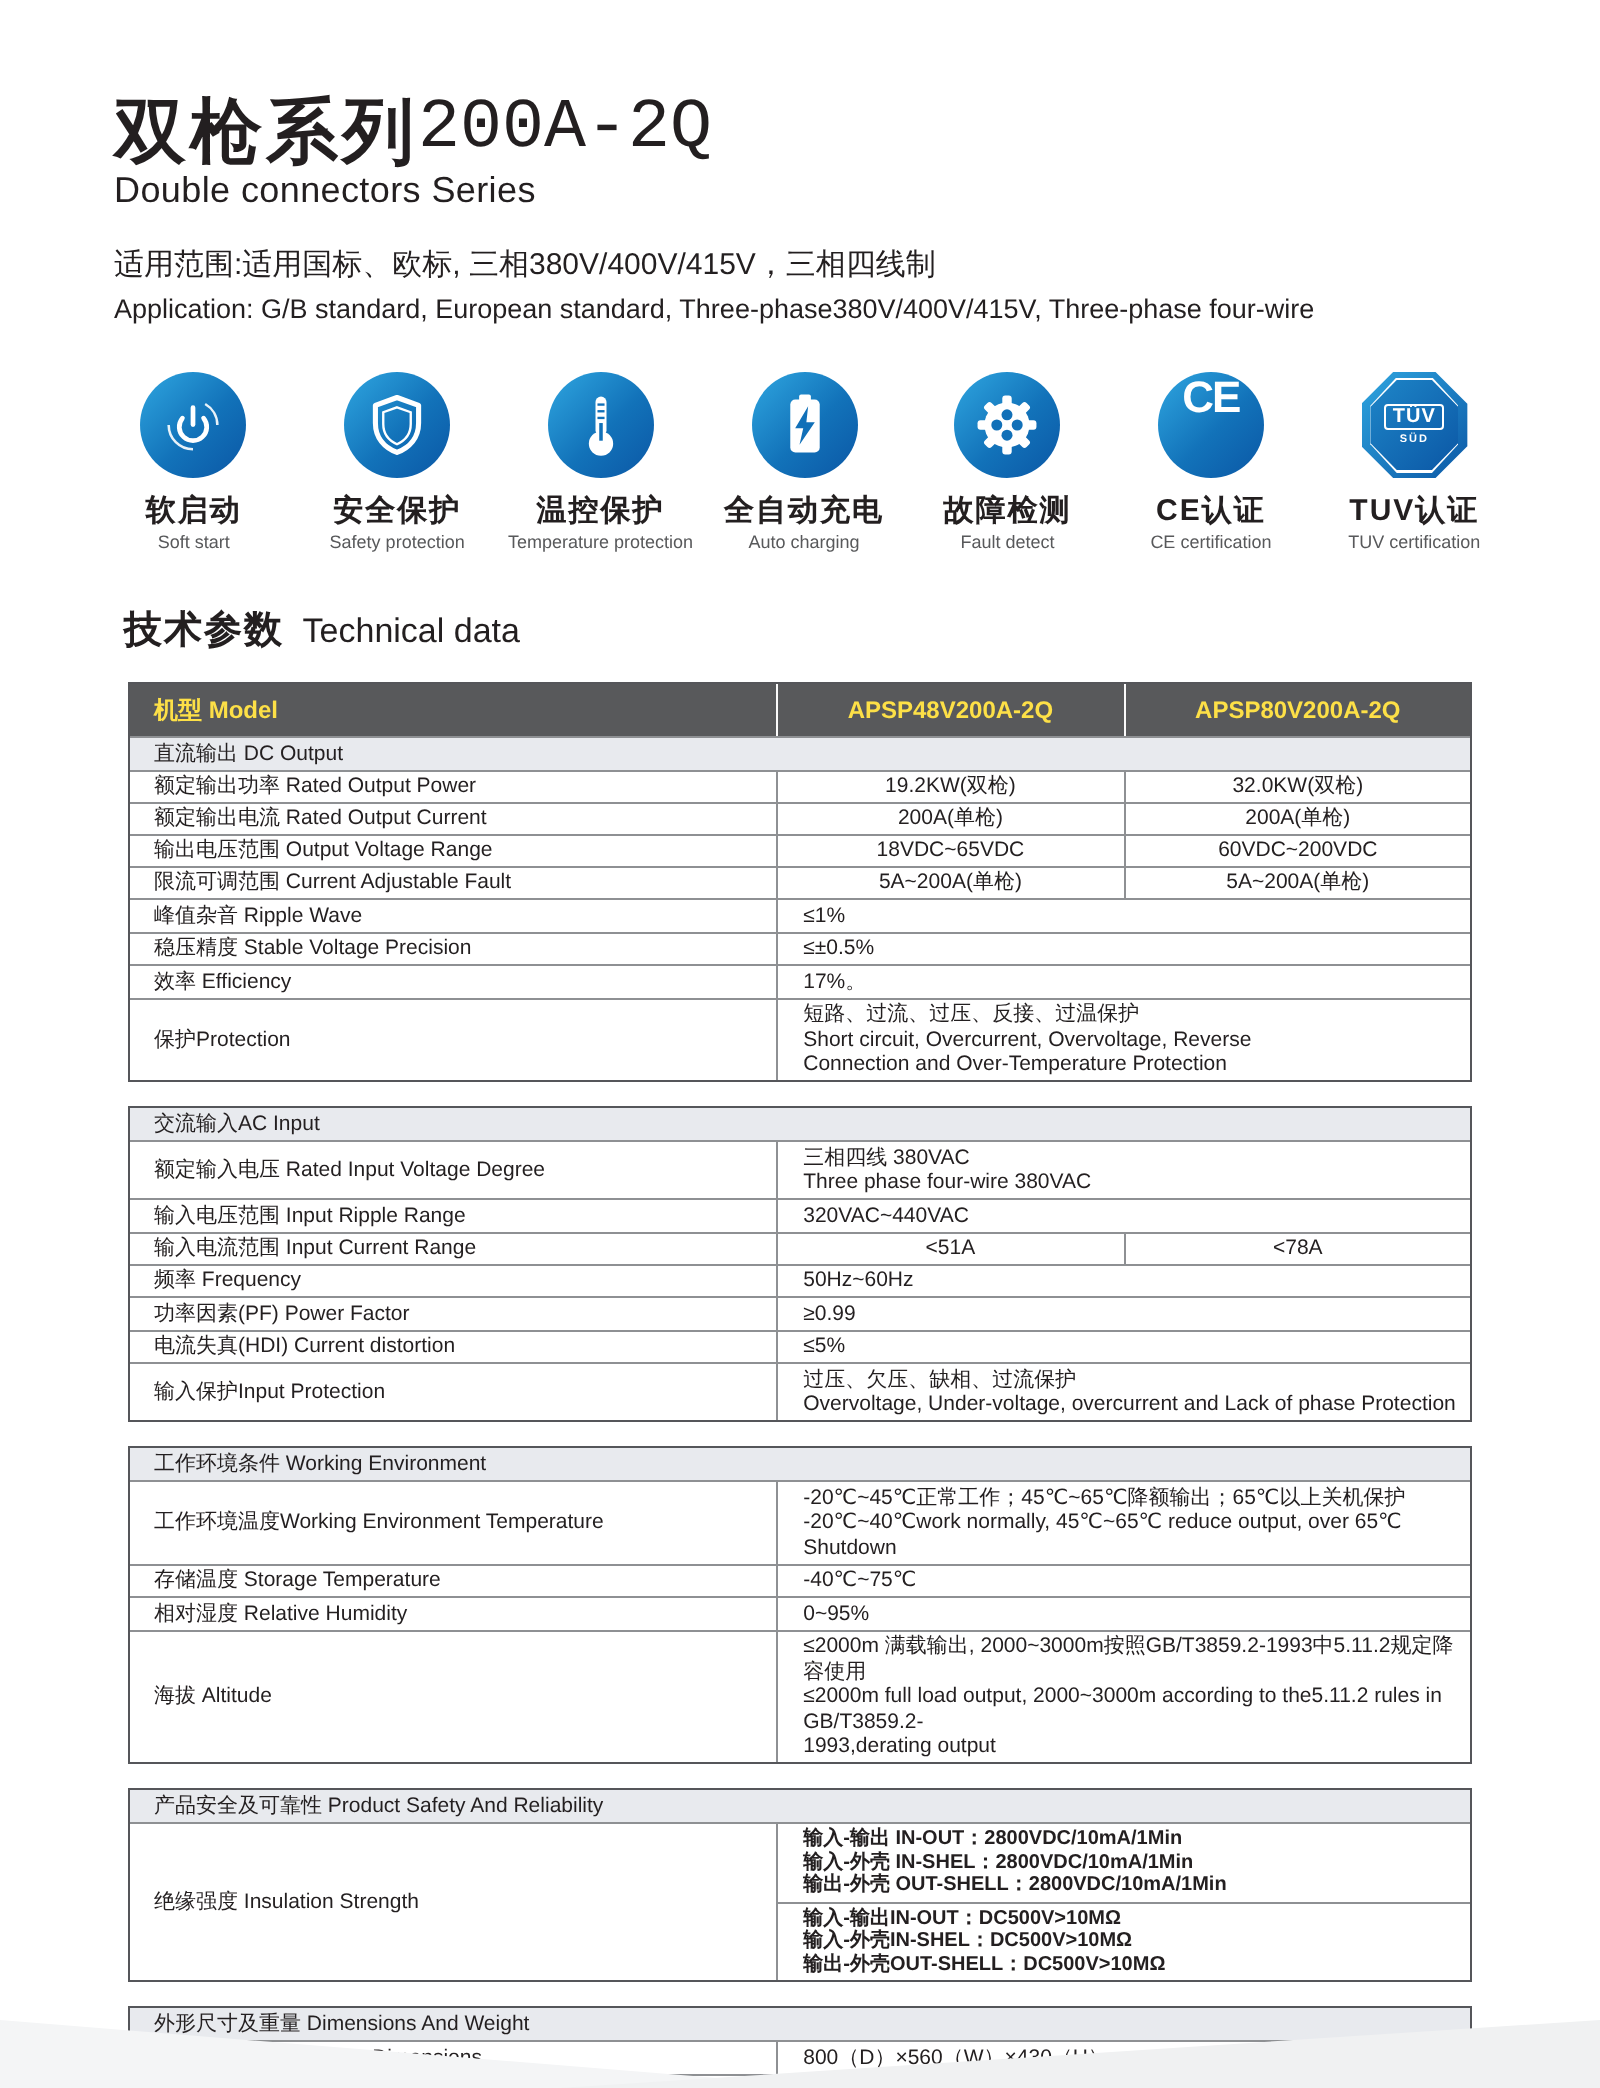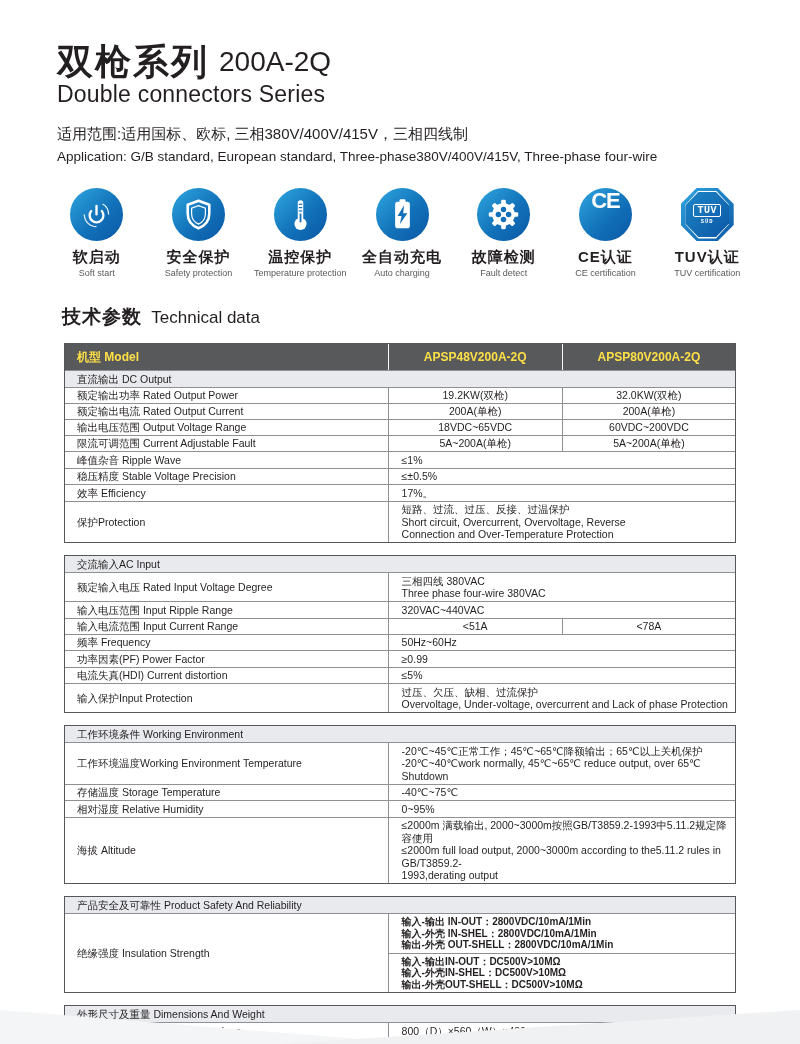--- a/index.html
+++ b/index.html
@@ -3,41 +3,41 @@
 <meta charset="utf-8">
 <style>
   html,body{margin:0;padding:0;}
   body{
     width:800px;height:1044px;position:relative;background:#ffffff;
     font-family:"Liberation Sans","DejaVu Sans",sans-serif;color:#231f20;
     overflow:hidden;
   }
   
   .hdr{padding:44px 0 0 57px;}
-  .t-row{display:flex;align-items:center;gap:10px;}
+  .t-row{display:flex;align-items:flex-end;}
   .t-cn{font-size:36px;font-weight:bold;letter-spacing:2px;line-height:36px;}
-  .t-model{font-size:28px;font-weight:500;}
-  .t-en{font-size:23px;font-weight:500;margin-top:1px;letter-spacing:0.2px;}
+  .t-model{font-size:35px;font-weight:500;font-family:Liberation Mono, monospace;}
+  .t-en{font-size:18px;font-weight:500;margin-top:1px;letter-spacing:0.2px;}
   .app-cn{font-size:15px;margin-top:17px;}
   .app-en{font-size:13.5px;margin-top:5px;}
   
   .features{display:flex;justify-content:space-between;margin:24px 42px 0 46px;}
   .feat{text-align:center;flex:1;}
   .ic{width:53px;height:53px;margin:0 auto;position:relative;}
   .circ{width:53px;height:53px;border-radius:50%;
     background:linear-gradient(135deg,#2fa6e0 0%,#1272b9 55%,#0b57a5 100%);
     display:flex;align-items:flex-start;justify-content:center;}
   .ic svg{position:absolute;left:0;top:0;}
   .f-cn{font-size:15px;font-weight:bold;margin-top:7px;letter-spacing:1px;white-space:nowrap;}
   .f-en{font-size:9px;color:#58595b;margin-top:1px;white-space:nowrap;}
   .ce-txt{color:#fff;font-size:22px;font-weight:bold;letter-spacing:-1px;}
   .oct{clip-path:polygon(30% 0,70% 0,100% 30%,100% 70%,70% 100%,30% 100%,0 70%,0 30%);
        display:flex;align-items:center;justify-content:center;}
   .o1{width:53px;height:53px;background:linear-gradient(135deg,#2fa6e0,#0b57a5);}
-  .o2{width:44px;height:48px;background:#fff;font-family:Liberation Mono, monospace;}
+  .o2{width:44px;height:48px;background:#fff;}
   .o3{width:45px;height:45px;background:linear-gradient(135deg,#1e86c8,#0b57a5);flex-direction:column;}
   .tuv-box{border:1.3px solid #fff;border-radius:2px;color:#fff;font-weight:bold;
            font-size:10px;line-height:11px;padding:0 3px;letter-spacing:0.5px;}
   .tuv-sub{color:#fff;font-size:5.5px;font-weight:bold;letter-spacing:1px;margin-top:1.5px;}
   
   .tech{margin:26px 0 0 62px;font-size:19px;}
   .tech .cn{font-weight:bold;letter-spacing:1px;}
   .tech .en{font-weight:500;font-size:17px;margin-left:4px;}
   
   .tb{width:672px;margin:12px 0 0 64px;border:1px solid #55565a;font-size:10.5px;line-height:12.5px;box-sizing:border-box;}

